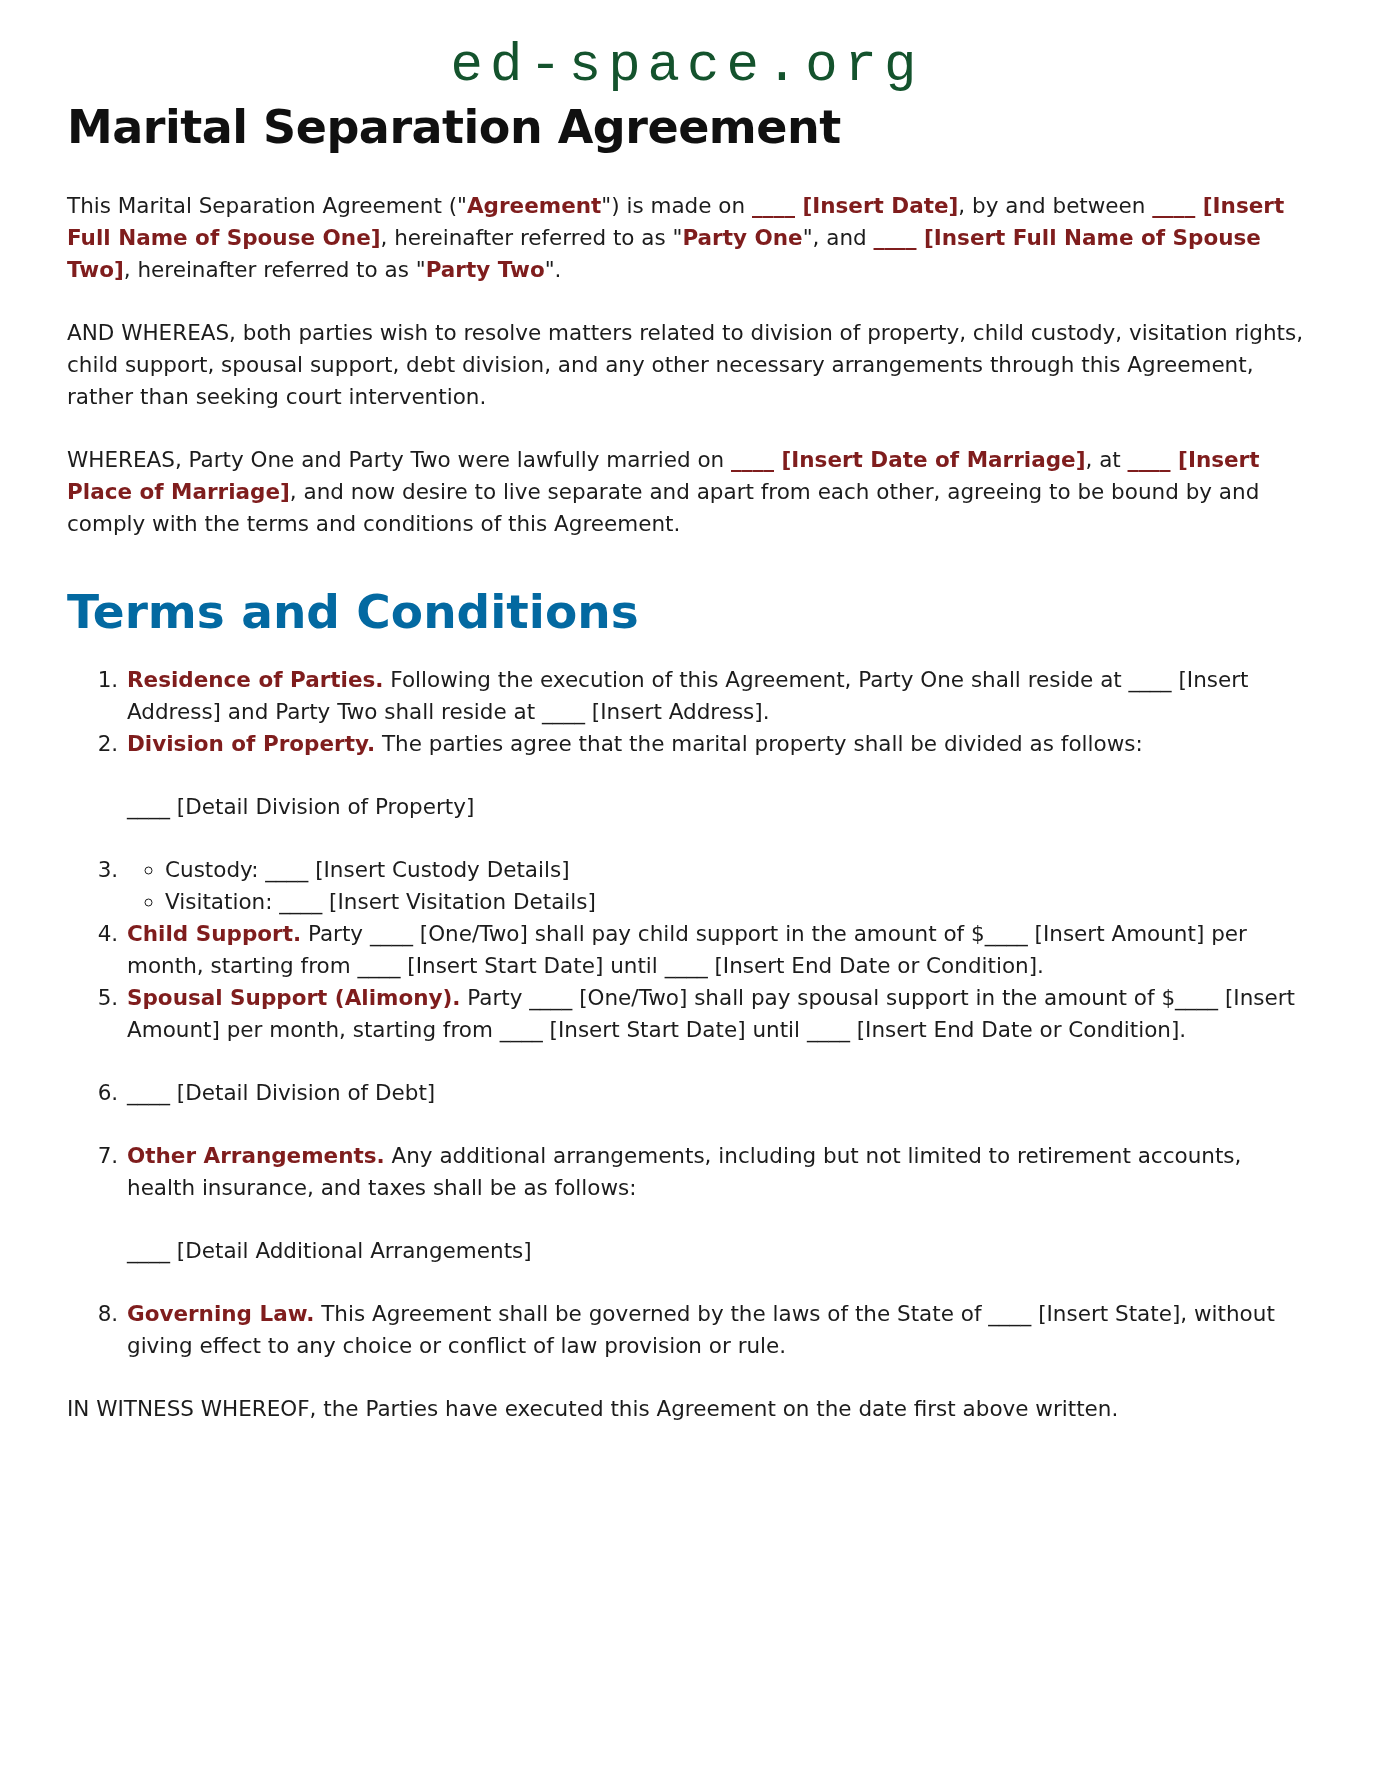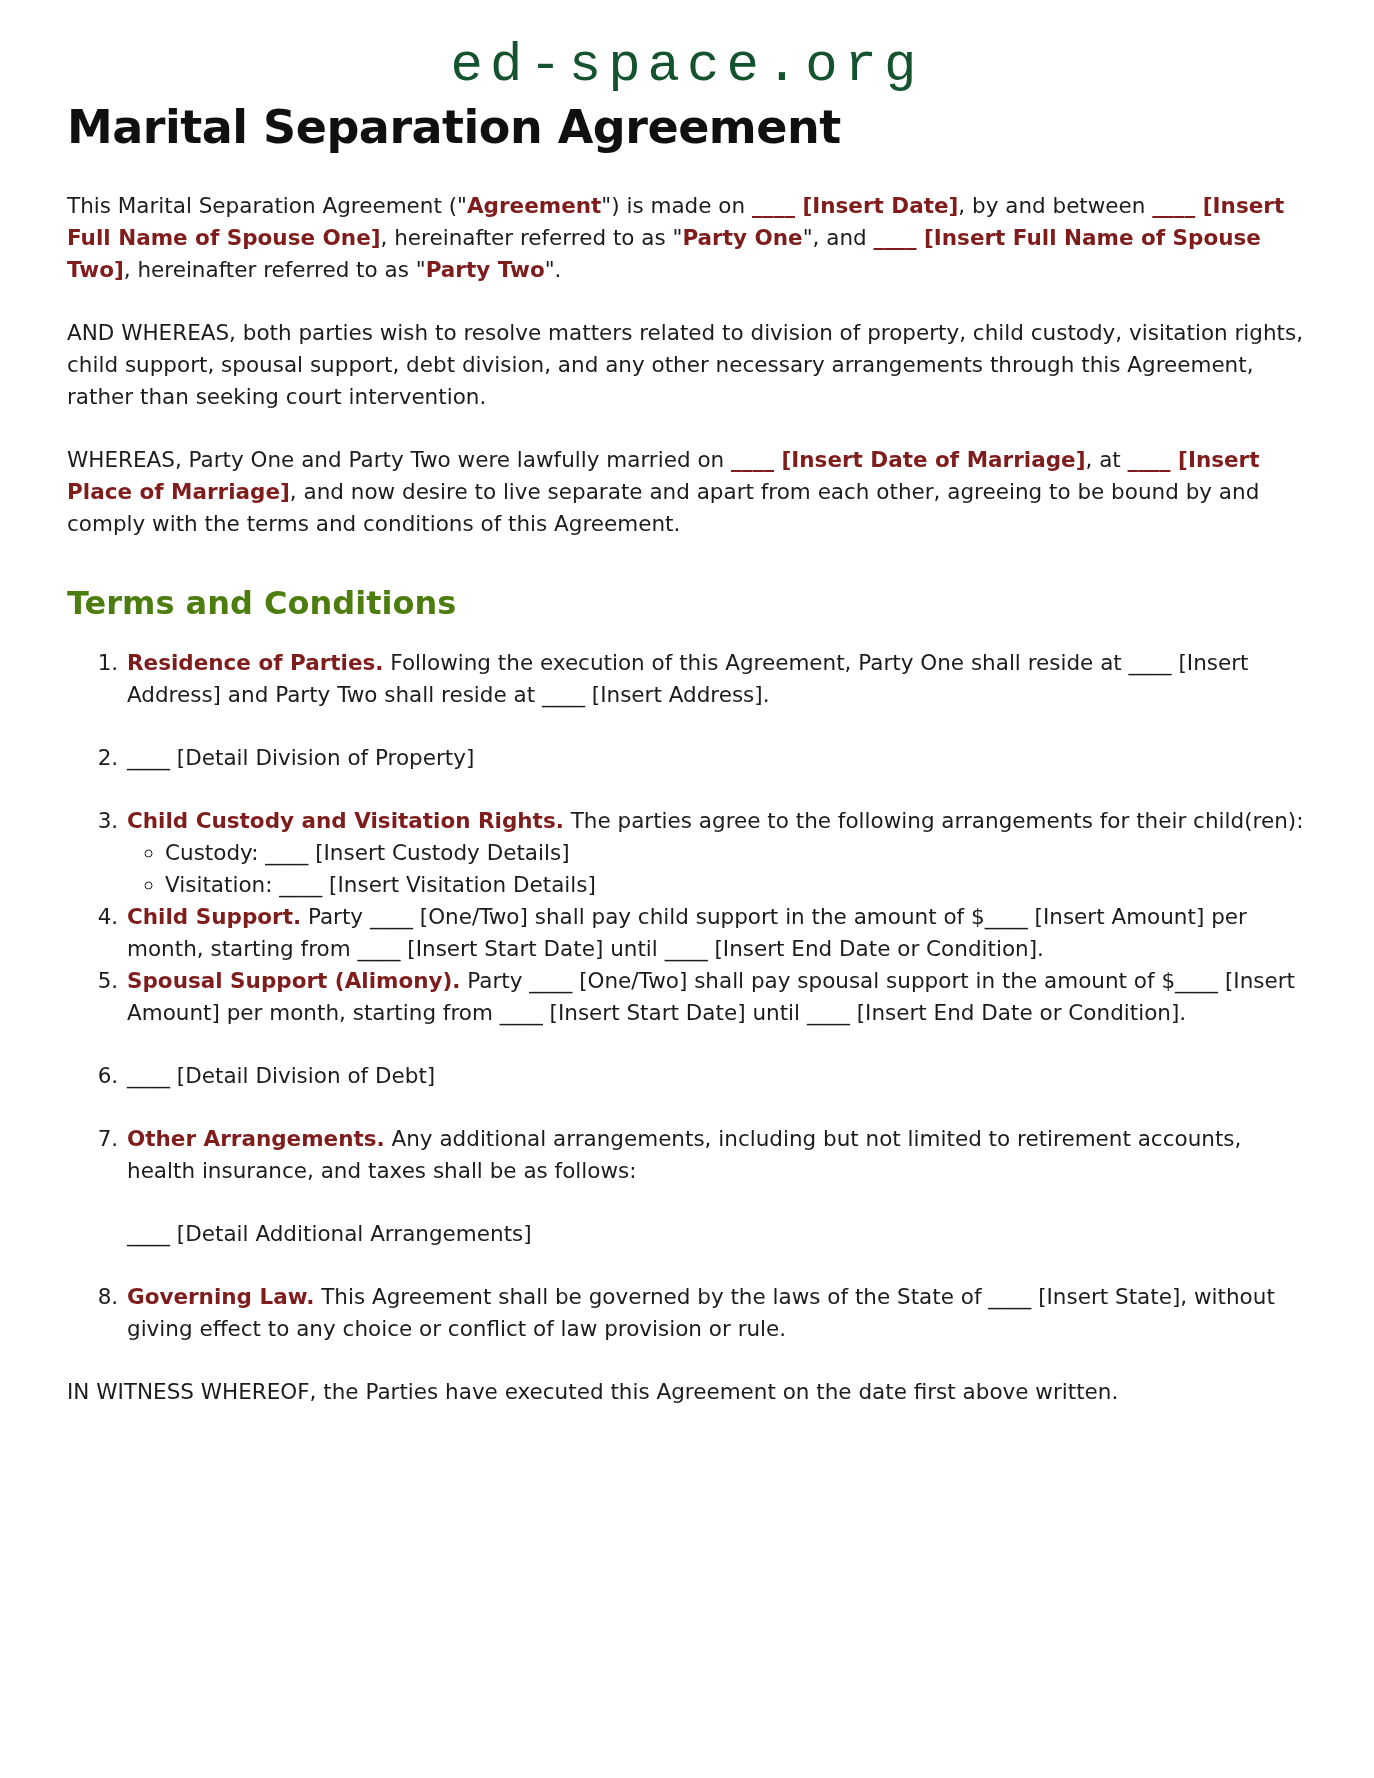--- a/index.html
+++ b/index.html
@@ -34,24 +34,24 @@
     font-size: 21.5px;
     line-height: 32px;
     margin: 31px 0 0 0;
   }
   p.first-par { margin-top: 36px; }
 
   b { font-weight: 700; color: #7f1d1d; }
 
   h2.terms-heading {
     margin: 46px 0 26px 0;
-    font-size: 32px;
+    font-size: 47px;
     line-height: 1.1;
     font-weight: 700;
-    color: #4d7c0f;
+    color: #0369a1;
   }
 
   ol.terms-list {
     margin: 0;
     padding-left: 58px;
     font-size: 21.5px;
     line-height: 32px;
   }
   ol.terms-list > li { padding-left: 2px; }
 
@@ -88,25 +88,25 @@
 
   <h2 class="terms-heading">Terms and Conditions</h2>
 
   <ol class="terms-list">
 
     <li>
       <span><b>Residence of Parties.</b><span> Following the execution of this Agreement, Party One shall reside at ____ [Insert Address] and Party Two shall reside at ____ [Insert Address].</span></span>
     </li>
 
     <li>
+      <span><b>Division of Property.</b><span> The parties agree that the marital property shall be divided as follows:</span></span>
       <div class="detail-line">____ [Detail Division of Property]</div>
     </li>
 
     <li>
-      <span><b>Child Custody and Visitation Rights.</b><span> The parties agree to the following arrangements for their child(ren):</span></span>
       <ul class="sub-list">
         <li>Custody: ____ [Insert Custody Details]</li>
         <li>Visitation: ____ [Insert Visitation Details]</li>
       </ul>
     </li>
 
     <li>
       <span><b>Child Support.</b><span> Party ____ [One/Two] shall pay child support in the amount of $____ [Insert Amount] per month, starting from ____ [Insert Start Date] until ____ [Insert End Date or Condition].</span></span>
     </li>
 

